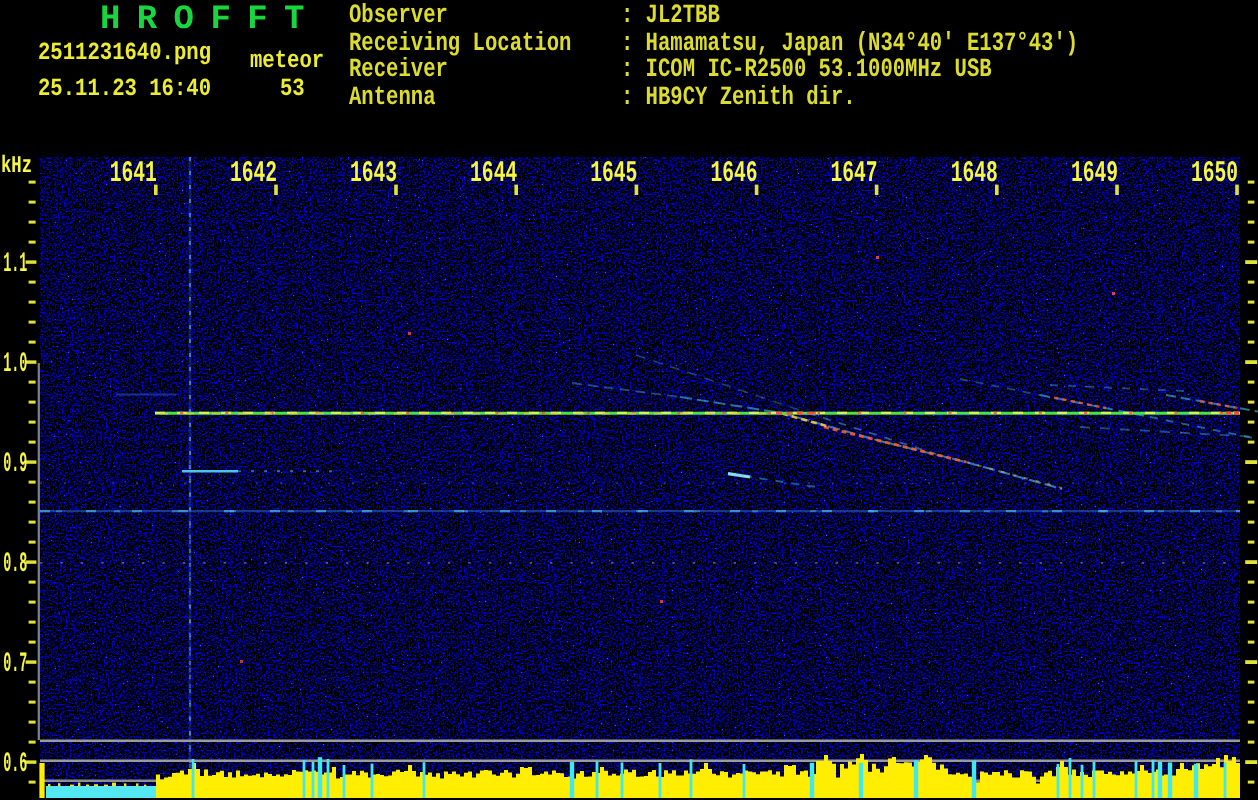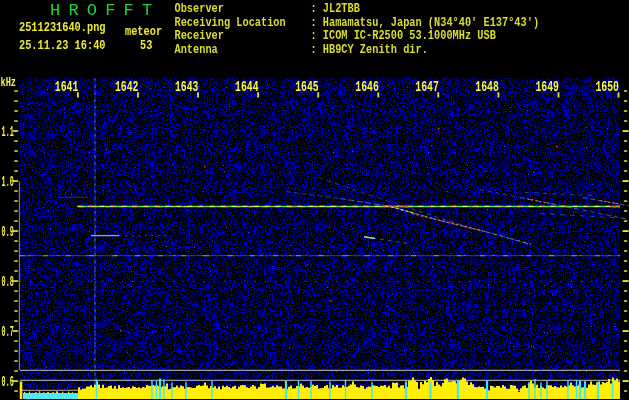--- a/index.html
+++ b/index.html
@@ -1,15 +1,15 @@
 <!DOCTYPE html>
 <html><head><meta charset="utf-8"><style>
 html,body{margin:0;padding:0;background:#000;width:629px;height:400px;overflow:hidden;position:relative}
 div,pre{position:absolute;margin:0;font-family:"Liberation Mono",monospace;white-space:pre}
-.g{left:50px;top:0.5px;color:#19d63e;font-size:17px;font-weight:normal;letter-spacing:8.2px;transform:scaleY(1.0);transform-origin:0 0}
+.g{left:50px;top:0.5px;color:#19d63e;font-size:17px;font-weight:bold;letter-spacing:8.2px;transform:scaleY(1.0);transform-origin:0 0}
 .y{color:#ecec32;font-size:10.3px;font-weight:bold;transform:scaleY(1.2);transform-origin:0 0}
 .fn{left:19px;top:19.6px}
 .mt{left:125px;top:23.6px}
 .dt{left:19px;top:37.5px}
 .ct{left:140px;top:37.5px}
 .hdr{left:174.5px;top:1.7px;color:#dcdc30;font-size:10.3px;font-weight:bold;line-height:10.55px;transform:scaleY(1.28);transform-origin:0 0}
 </style></head><body>
 
 <div class="g">HROFFT</div>
 <div class="y fn">2511231640.png</div>

